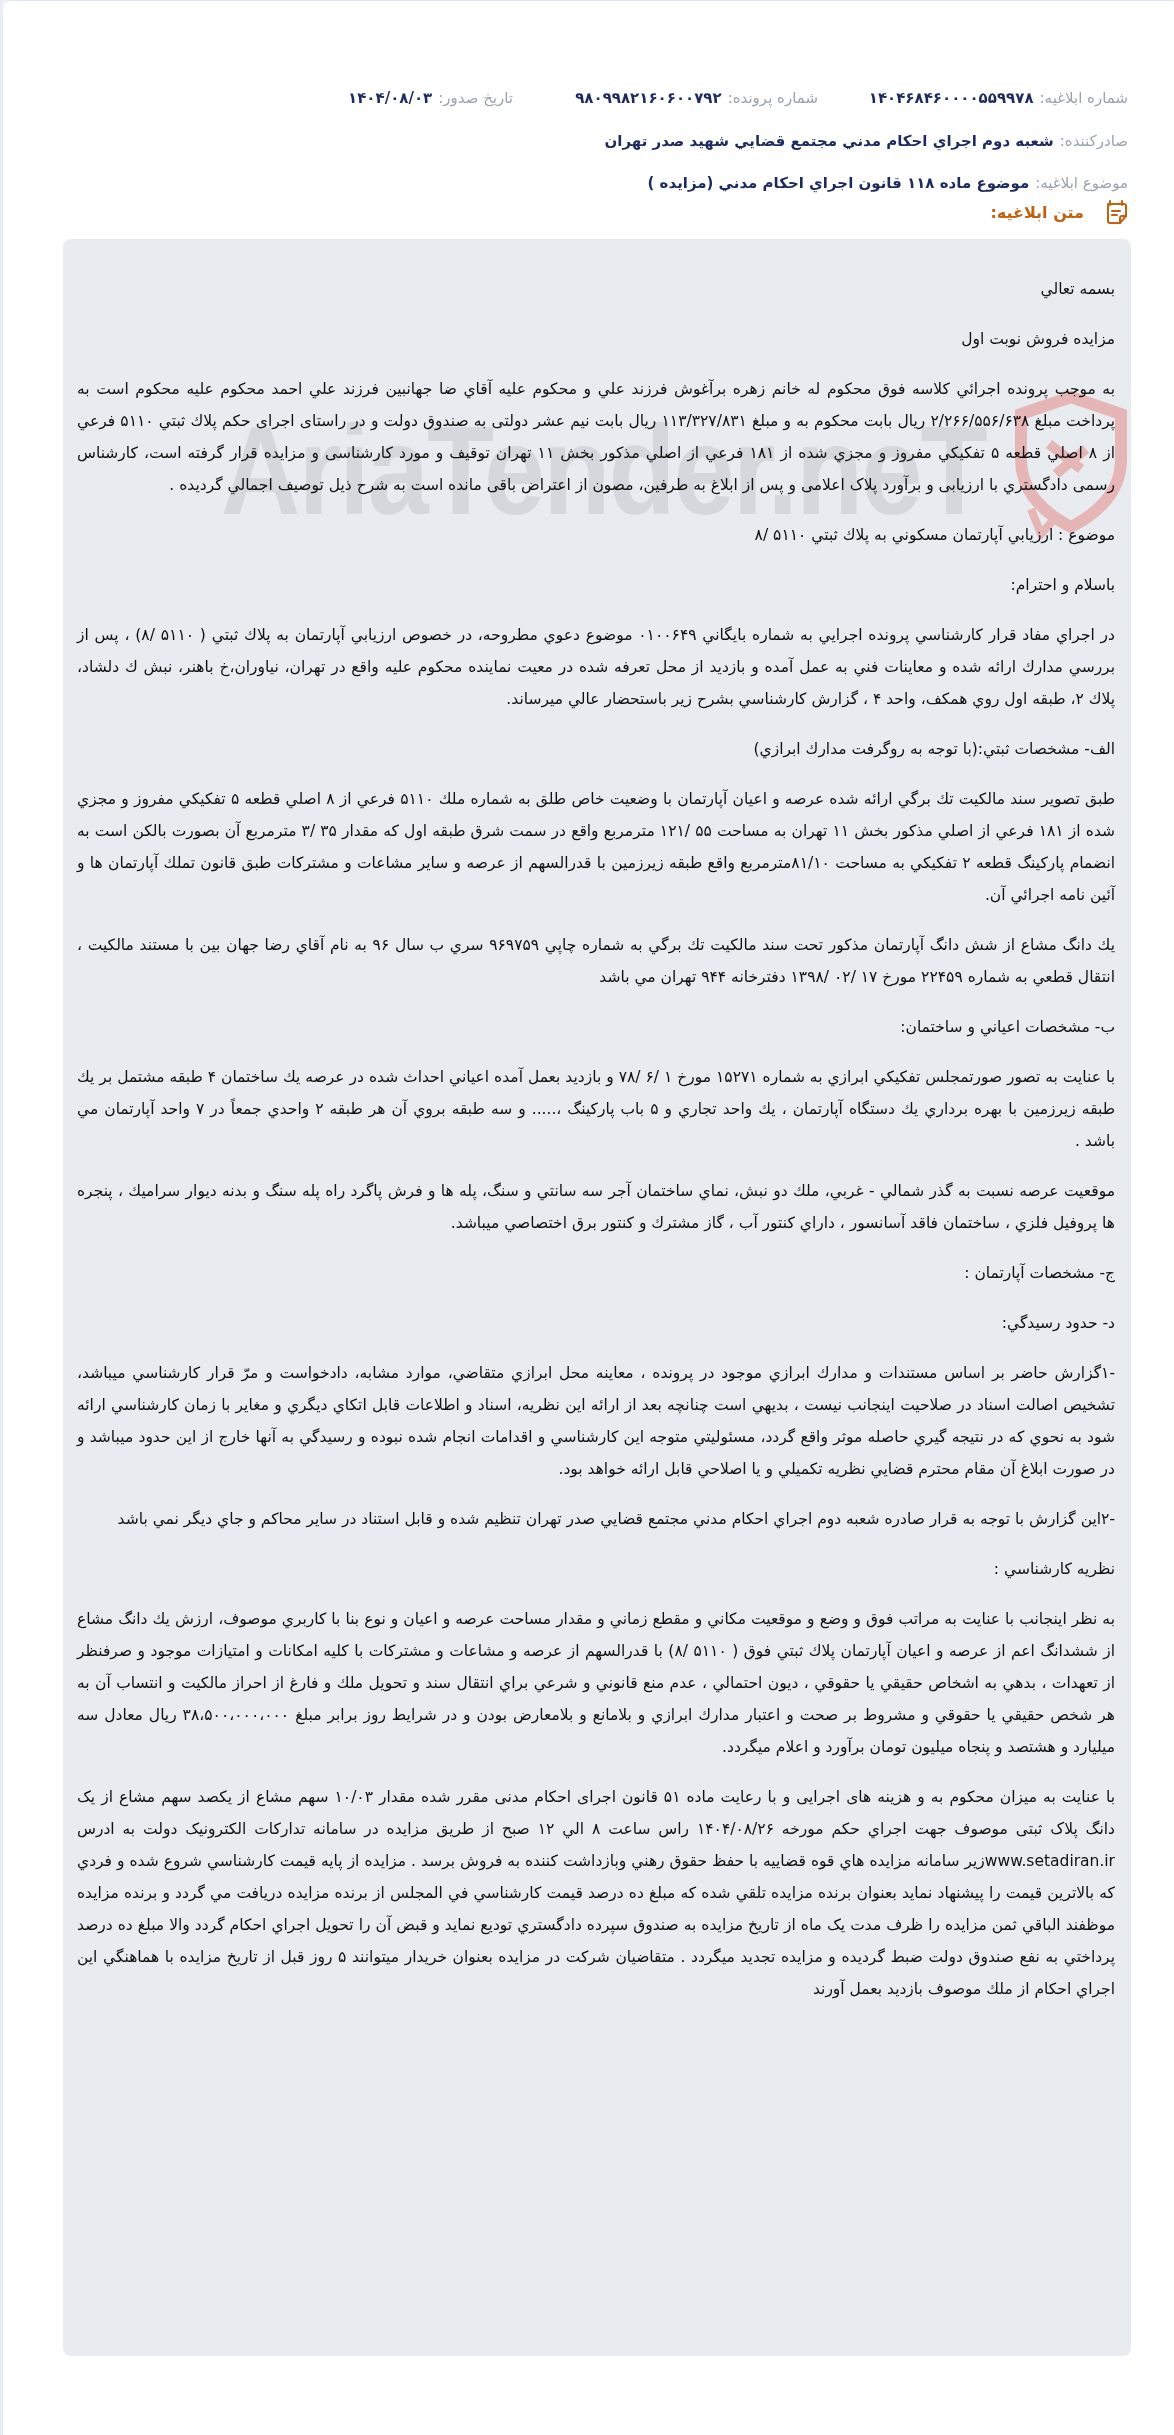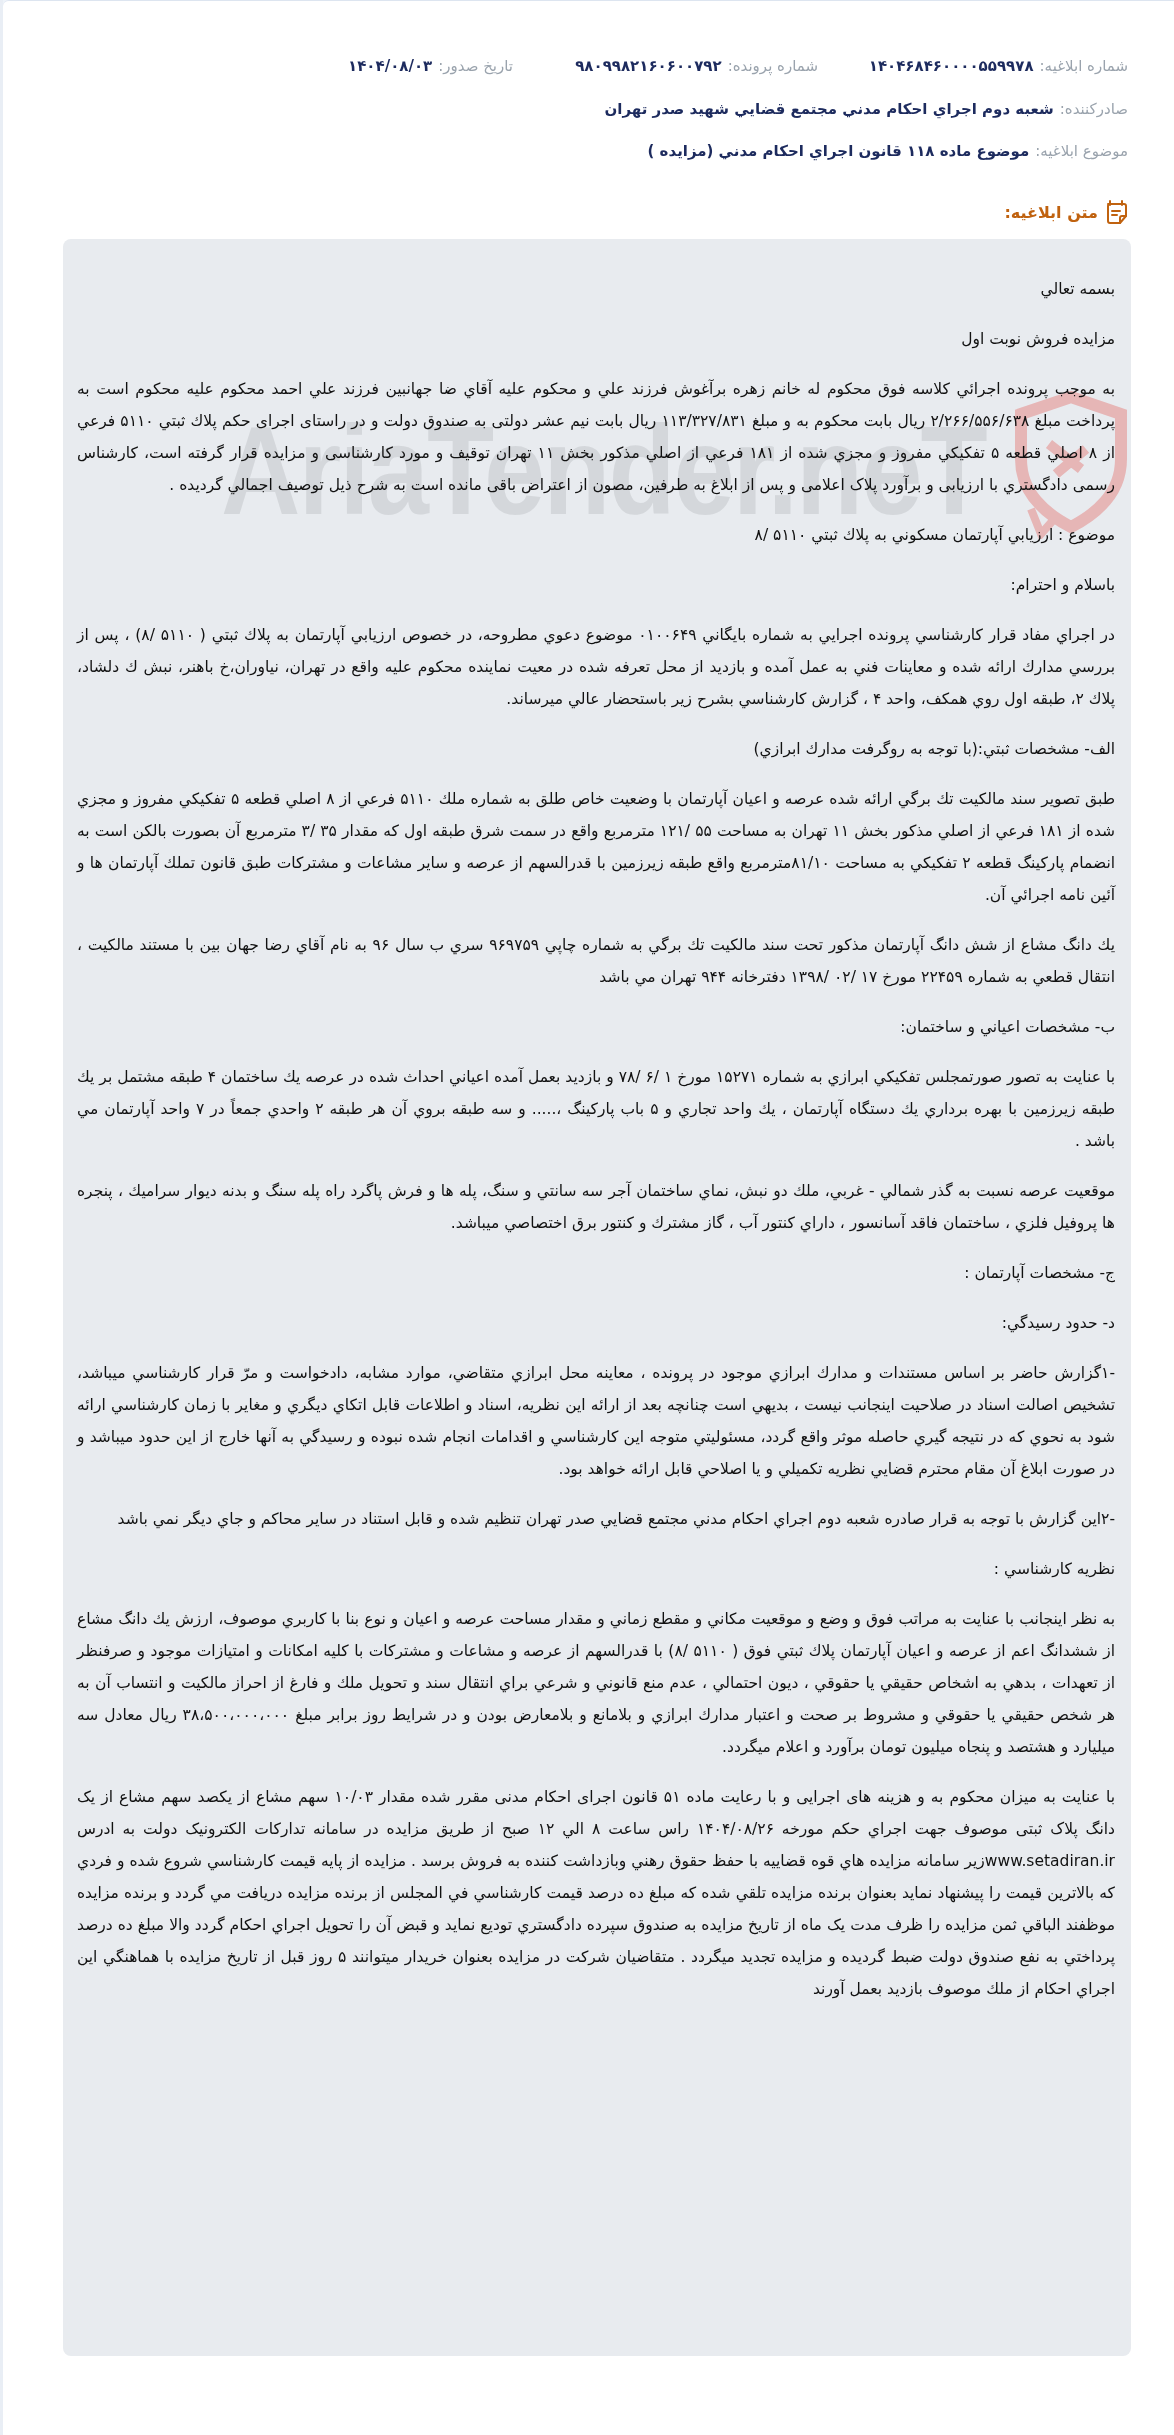--- a/index.html
+++ b/index.html
@@ -28,29 +28,29 @@
       font-size: 15px;
       white-space: nowrap;
     }
     .meta-row.row1 { top: 56px; }
     .meta-row.row2 { top: 99px; }
     .meta-row.row3 { top: 141px; }
     .meta-item { display: inline-flex; align-items: baseline; gap: 6px; }
     .meta-item.notice { width: 310px; }
     .meta-item.file { width: 305px; }
     .meta-label { color: #9aa3ad; }
-    .meta-value { color: #1d2b5e; font-weight: bold; }
+    .meta-value { color: #1d2b5e; font-weight: bold; margin-top: 32px; }
 
     .section-heading {
       position: absolute;
       right: 46px;
       top: 198px;
       display: flex;
       align-items: center;
-      gap: 6px;
+      gap: 20px;
       color: #c0620f;
       font-weight: bold;
       font-size: 16px;
     }
     .section-heading svg { display: block; }
 
     .content-box {
       position: absolute;
       top: 238px;
       left: 60px;

